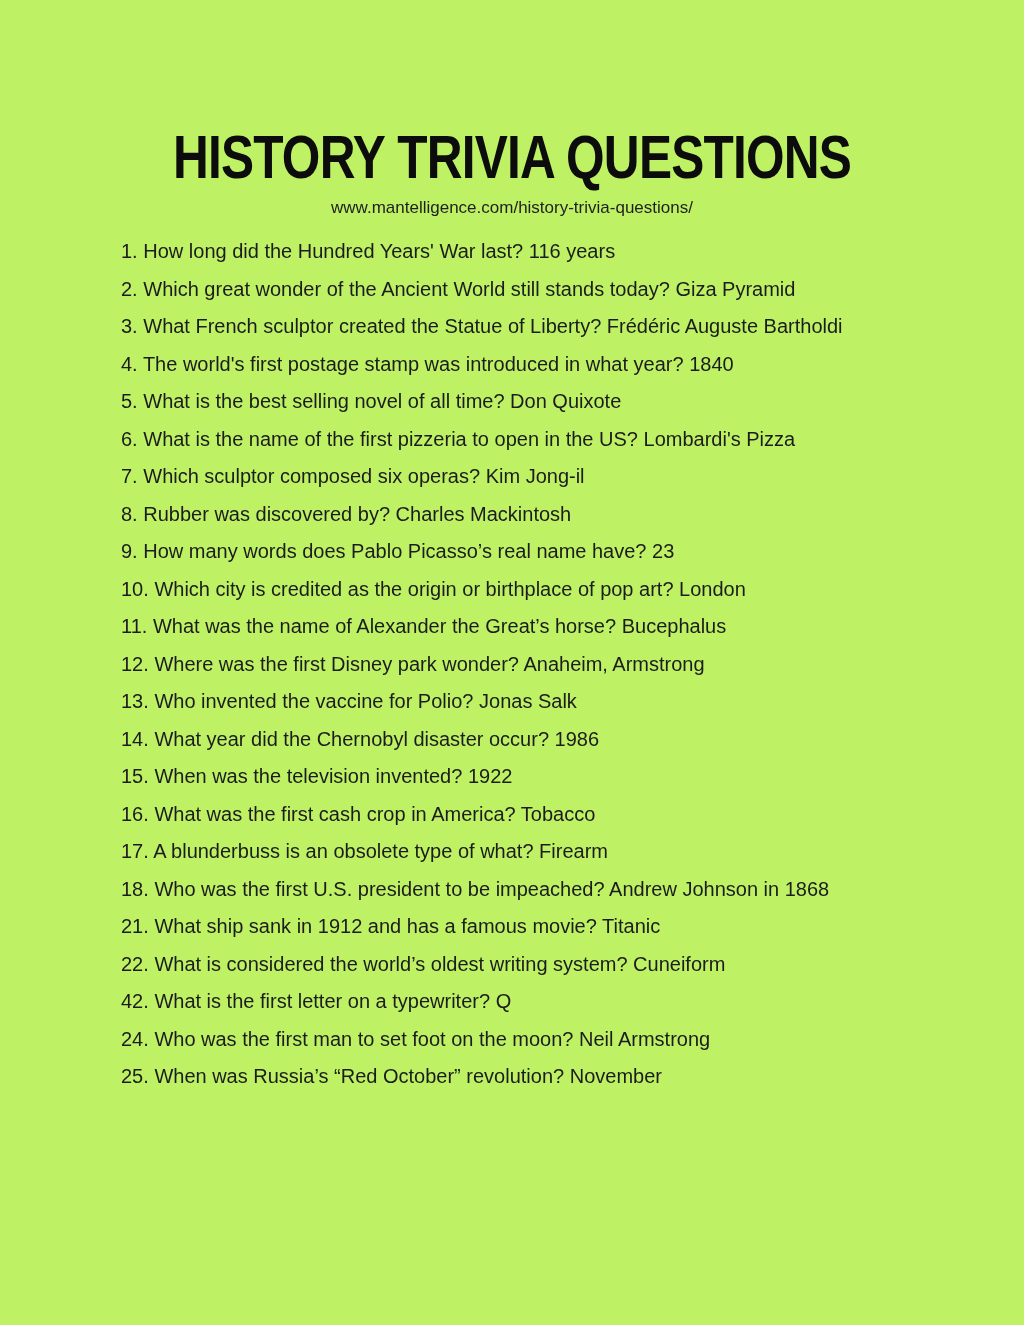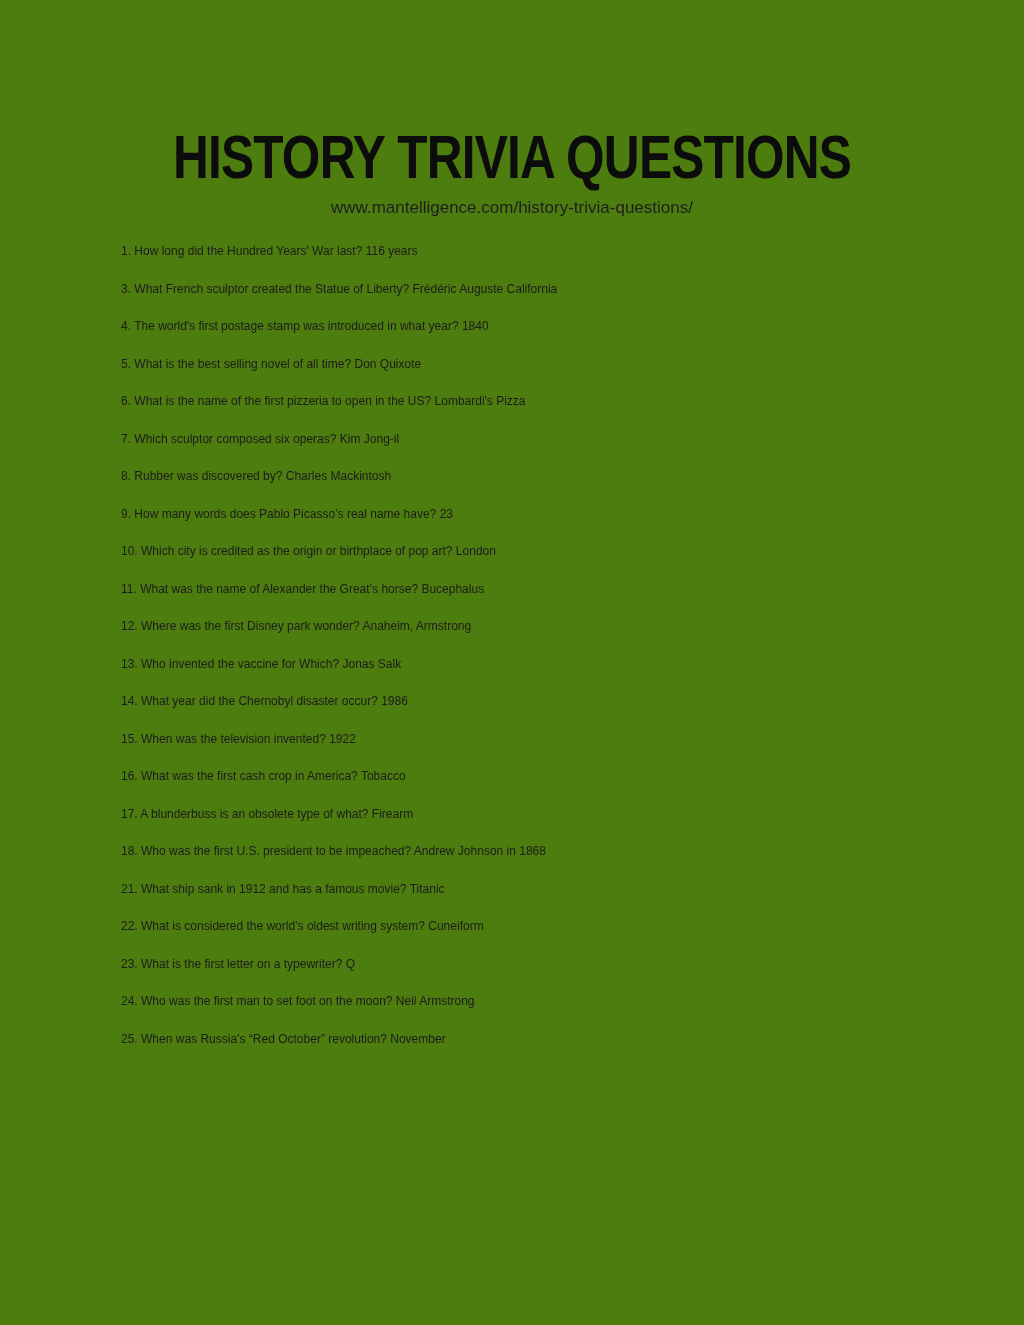--- a/index.html
+++ b/index.html
@@ -11,21 +11,21 @@
     width: 1024px;
     height: 1325px;
     font-family: "Liberation Sans", "DejaVu Sans", sans-serif;
     color: #1c1c1c;
     overflow: hidden;
   }
   .page {
     position: relative;
     width: 1024px;
     height: 1325px;
-    background: #4d7c0f;
+    background: #bef264;
   }
   .title {
     position: absolute;
     top: 126px;
     left: 0;
     width: 1024px;
     margin: 0;
     text-align: center;
     font-size: 62px;
     font-weight: 700;
@@ -49,55 +49,56 @@
   .questions {
     position: absolute;
     top: 243px;
     left: 121px;
     right: 60px;
     margin: 0;
     padding: 0;
     list-style: none;
   }
   .question-row {
-    font-size: 12px;
+    font-size: 20px;
     line-height: 16px;
     margin: 0 0 21.5px 0;
     color: #1c1c1c;
     white-space: nowrap;
   }
 </style>
 </head>
 <body>
 
 <div class="page">
 
   <h1 class="title">HISTORY TRIVIA QUESTIONS</h1>
 
   <div class="source-url">www.mantelligence.com/history-trivia-questions/</div>
 
   <ol class="questions">
 
   <li class="question-row"><span>1.</span> <span>How long did the Hundred Years' War last?</span> <span>116 years</span></li>
-      <li class="question-row"><span>3.</span> <span>What French sculptor created the Statue of Liberty?</span> <span>Frédéric Auguste California</span></li>
+      <li class="question-row"><span>2.</span> <span>Which great wonder of the Ancient World still stands today?</span> <span>Giza Pyramid</span></li>
+      <li class="question-row"><span>3.</span> <span>What French sculptor created the Statue of Liberty?</span> <span>Frédéric Auguste Bartholdi</span></li>
       <li class="question-row"><span>4.</span> <span>The world's first postage stamp was introduced in what year?</span> <span>1840</span></li>
       <li class="question-row"><span>5.</span> <span>What is the best selling novel of all time?</span> <span>Don Quixote</span></li>
       <li class="question-row"><span>6.</span> <span>What is the name of the first pizzeria to open in the US?</span> <span>Lombardi's Pizza</span></li>
       <li class="question-row"><span>7.</span> <span>Which sculptor composed six operas?</span> <span>Kim Jong-il</span></li>
       <li class="question-row"><span>8.</span> <span>Rubber was discovered by?</span> <span>Charles Mackintosh</span></li>
       <li class="question-row"><span>9.</span> <span>How many words does Pablo Picasso’s real name have?</span> <span>23</span></li>
       <li class="question-row"><span>10.</span> <span>Which city is credited as the origin or birthplace of pop art?</span> <span>London</span></li>
       <li class="question-row"><span>11.</span> <span>What was the name of Alexander the Great’s horse?</span> <span>Bucephalus</span></li>
       <li class="question-row"><span>12.</span> <span>Where was the first Disney park wonder?</span> <span>Anaheim, Armstrong</span></li>
-      <li class="question-row"><span>13.</span> <span>Who invented the vaccine for Which?</span> <span>Jonas Salk</span></li>
+      <li class="question-row"><span>13.</span> <span>Who invented the vaccine for Polio?</span> <span>Jonas Salk</span></li>
       <li class="question-row"><span>14.</span> <span>What year did the Chernobyl disaster occur?</span> <span>1986</span></li>
       <li class="question-row"><span>15.</span> <span>When was the television invented?</span> <span>1922</span></li>
       <li class="question-row"><span>16.</span> <span>What was the first cash crop in America?</span> <span>Tobacco</span></li>
       <li class="question-row"><span>17.</span> <span>A blunderbuss is an obsolete type of what?</span> <span>Firearm</span></li>
       <li class="question-row"><span>18.</span> <span>Who was the first U.S. president to be impeached?</span> <span>Andrew Johnson in 1868</span></li>
       <li class="question-row"><span>21.</span> <span>What ship sank in 1912 and has a famous movie?</span> <span>Titanic</span></li>
       <li class="question-row"><span>22.</span> <span>What is considered the world’s oldest writing system?</span> <span>Cuneiform</span></li>
-      <li class="question-row"><span>23.</span> <span>What is the first letter on a typewriter?</span> <span>Q</span></li>
+      <li class="question-row"><span>42.</span> <span>What is the first letter on a typewriter?</span> <span>Q</span></li>
       <li class="question-row"><span>24.</span> <span>Who was the first man to set foot on the moon?</span> <span>Neil Armstrong</span></li>
       <li class="question-row"><span>25.</span> <span>When was Russia’s “Red October” revolution?</span> <span>November</span></li>
     </ol>
 
 </div>
 
 </body></html>

